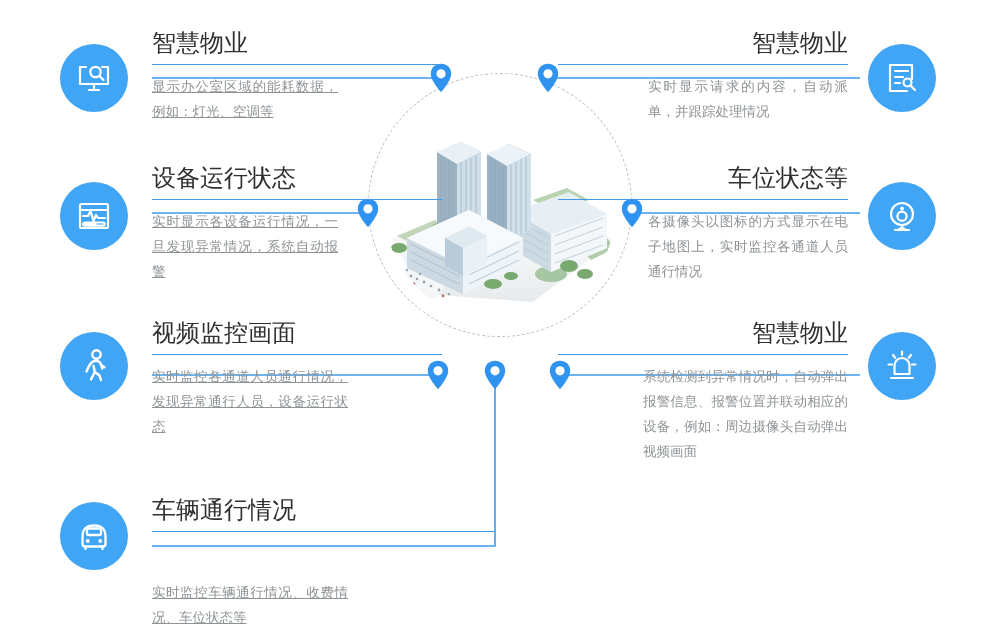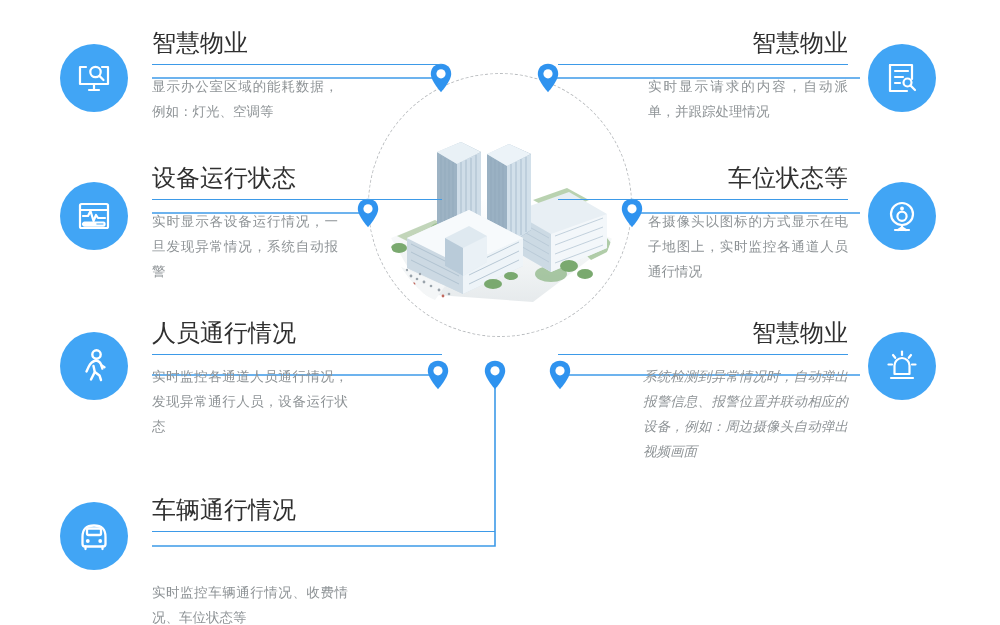--- a/index.html
+++ b/index.html
@@ -65,21 +65,21 @@
   }
   .card .desc {
     font-size: 13.5px;
     line-height: 25px;
     color: #8e9396;
     text-align: justify;
     text-justify: inter-character;
     width: 186px;
   }
   .card.left { left: 152px; }
-  .card.left .desc { text-align: justify; }
+  .card.left .desc { text-align: justify; text-decoration: underline; }
   .card.right { text-align: right; }
   .card.right .desc {
     margin-left: auto;
     text-align: justify;
     text-justify: inter-character;
   }
 
   
   #card-energy      { left: 152px; top: 28px;  width: 290px; }
   #card-energy .rule{ width: 290px; }
@@ -91,21 +91,21 @@
   #card-vehicle .rule{ width: 343px; }
 
   #card-property    { right: 152px; top: 28px;  width: 290px; }
   #card-property .rule{ width: 290px; }
   #card-video       { right: 152px; top: 163px; width: 290px; }
   #card-video .rule { width: 290px; }
   #card-alarm       { right: 152px; top: 318px; width: 290px; }
   #card-alarm .rule { width: 290px; }
 
   .card.right .desc { width: 200px; margin-top: 8px; }
-  #card-alarm .desc { width: 205px; font-style: italic; }
+  #card-alarm .desc { width: 205px; }
   #card-vehicle .desc { width: 196px; margin-top: 48px; }
   #card-energy .desc  { width: 186px; }
   #card-device .desc  { width: 186px; }
   #card-people .desc  { width: 196px; }
 
   
   .badge {
     position: absolute;
     width: 68px; height: 68px;
     border-radius: 50%;
@@ -415,21 +415,21 @@
     <div class="desc">显示办公室区域的能耗数据，例如：灯光、空调等</div>
   </div>
 
   <div class="card left" id="card-device">
     <div class="title">设备运行状态</div>
     <div class="rule"></div>
     <div class="desc">实时显示各设备运行情况，一旦发现异常情况，系统自动报警</div>
   </div>
 
   <div class="card left" id="card-people">
-    <div class="title">人员通行情况</div>
+    <div class="title">视频监控画面</div>
     <div class="rule"></div>
     <div class="desc">实时监控各通道人员通行情况，发现异常通行人员，设备运行状态</div>
   </div>
 
   <div class="card left" id="card-vehicle">
     <div class="title">车辆通行情况</div>
     <div class="rule"></div>
     <div class="desc">实时监控车辆通行情况、收费情况、车位状态等</div>
   </div>
 

